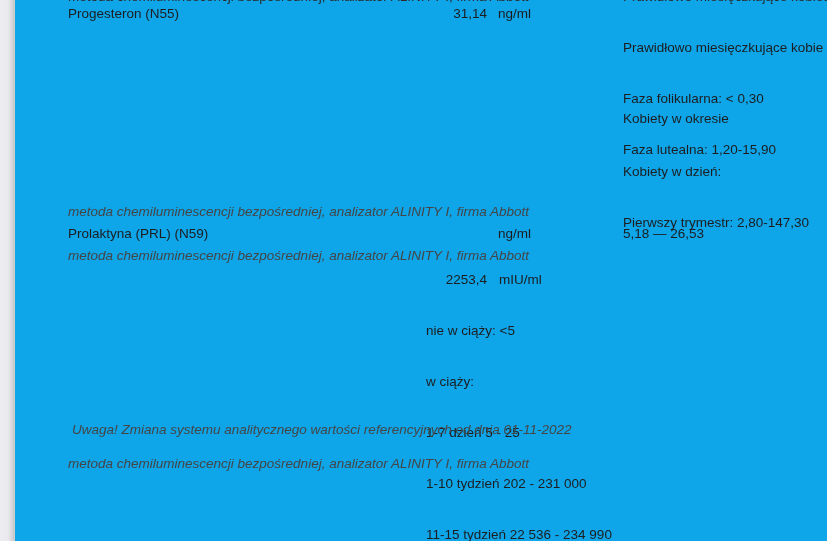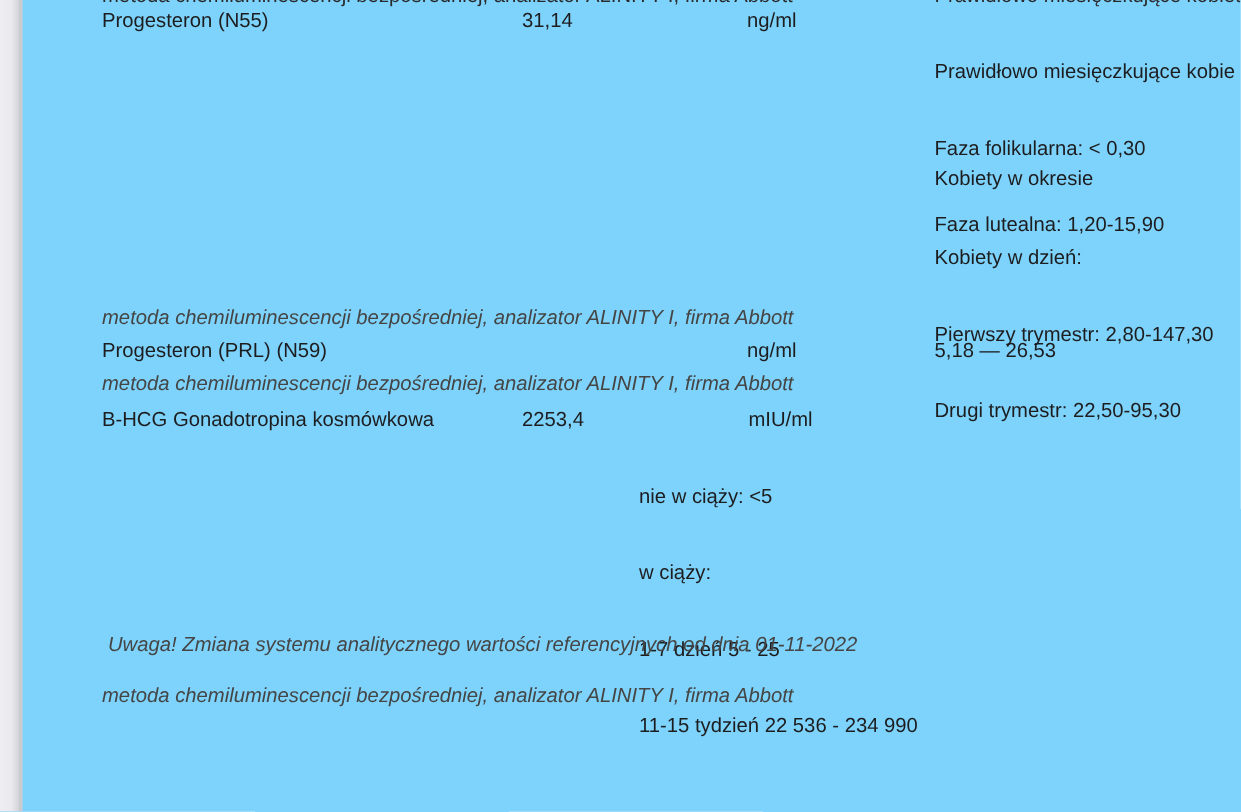--- a/index.html
+++ b/index.html
@@ -1,31 +1,31 @@
 <!DOCTYPE html>
 <html><head>
 <meta charset="utf-8">
 <style>
   html,body{margin:0;padding:0}
   body{
     width:827px;height:541px;overflow:hidden;background:#ffffff;
     font-family:"Liberation Sans","DejaVu Sans",sans-serif;
   }
-  .viewport{position:relative;width:827px;height:541px;background:#7dd3fc;overflow:hidden}
+  .viewport{position:relative;width:827px;height:541px;background:#0ea5e9;overflow:hidden}
   .page-edge{
     position:absolute;left:0;top:0;width:14px;height:541px;
     background:linear-gradient(to right,#ededf2 0%,#e9e9ee 55%,#d6d6db 85%,#c4c4c9 100%);
     border-right:1px solid #cdcdd2;
   }
   .line{
     position:absolute;white-space:pre;
     font-size:13.5px;line-height:17px;color:#1d1d1f;
   }
   .italic{font-style:italic;color:#454545}
-  .val{width:139px;}
+  .val{width:139px;text-align:right}
   .block div{height:17px;white-space:pre;overflow:hidden}
   .refcol{width:204px;overflow:hidden}
   .clip-row{position:absolute;left:0;top:0;width:827px;height:5px;overflow:hidden}
   .clip-row span{
     position:absolute;top:-12px;white-space:pre;
     font-size:13.5px;line-height:17px;color:#2a2a2c;
   }
 </style>
 </head>
 <body>
@@ -49,39 +49,38 @@
     <div>Faza lutealna: 1,20-15,90</div>
   </div>
 
   <div class="line block refcol" style="left:623px;top:76px">
     <div>Kobiety w okresie</div>
   </div>
 
   <div class="line block refcol" style="left:623px;top:129px">
     <div>Kobiety w dzień:</div>
     <div>Pierwszy trymestr: 2,80-147,30</div>
-    <div>Drugi trymestr: 22,50-95,30</div>
   </div>
 
   <div class="line italic" style="left:68px;top:203px">metoda chemiluminescencji bezpośredniej, analizator ALINITY I, firma Abbott</div>
 
-  <div class="line" style="left:68px;top:225px">Progesteron (PRL) (N59)</div>
+  <div class="line" style="left:68px;top:225px">Prolaktyna (PRL) (N59)</div>
   <div class="line" style="left:498px;top:225px">ng/ml</div>
   <div class="line" style="left:623px;top:225px">5,18 — 26,53</div>
 
   <div class="line italic" style="left:68px;top:247px">metoda chemiluminescencji bezpośredniej, analizator ALINITY I, firma Abbott</div>
 
-  <div class="line" style="left:68px;top:271px">B-HCG Gonadotropina kosmówkowa</div>
   <div class="line val" style="left:348px;top:271px">2253,4</div>
   <div class="line" style="left:499px;top:271px">mIU/ml</div>
 
   <div class="line block" style="left:426px;top:288px">
     <div>nie w ciąży: &lt;5</div>
     <div>w ciąży:</div>
     <div>1-7 dzień 5 - 25</div>
+    <div>1-10 tydzień 202 - 231 000</div>
     <div>11-15 tydzień 22 536 - 234 990</div>
     
     
   </div>
 
   <div class="line italic" style="left:72px;top:421px">Uwaga! Zmiana systemu analitycznego wartości referencyjnych od dnia 01-11-2022</div>
 
   <div class="line italic" style="left:68px;top:455px">metoda chemiluminescencji bezpośredniej, analizator ALINITY I, firma Abbott</div>
 
 </div>

